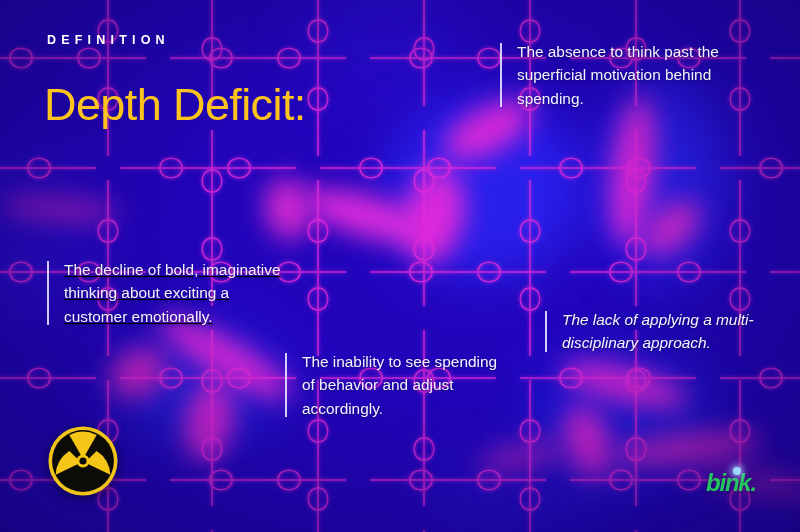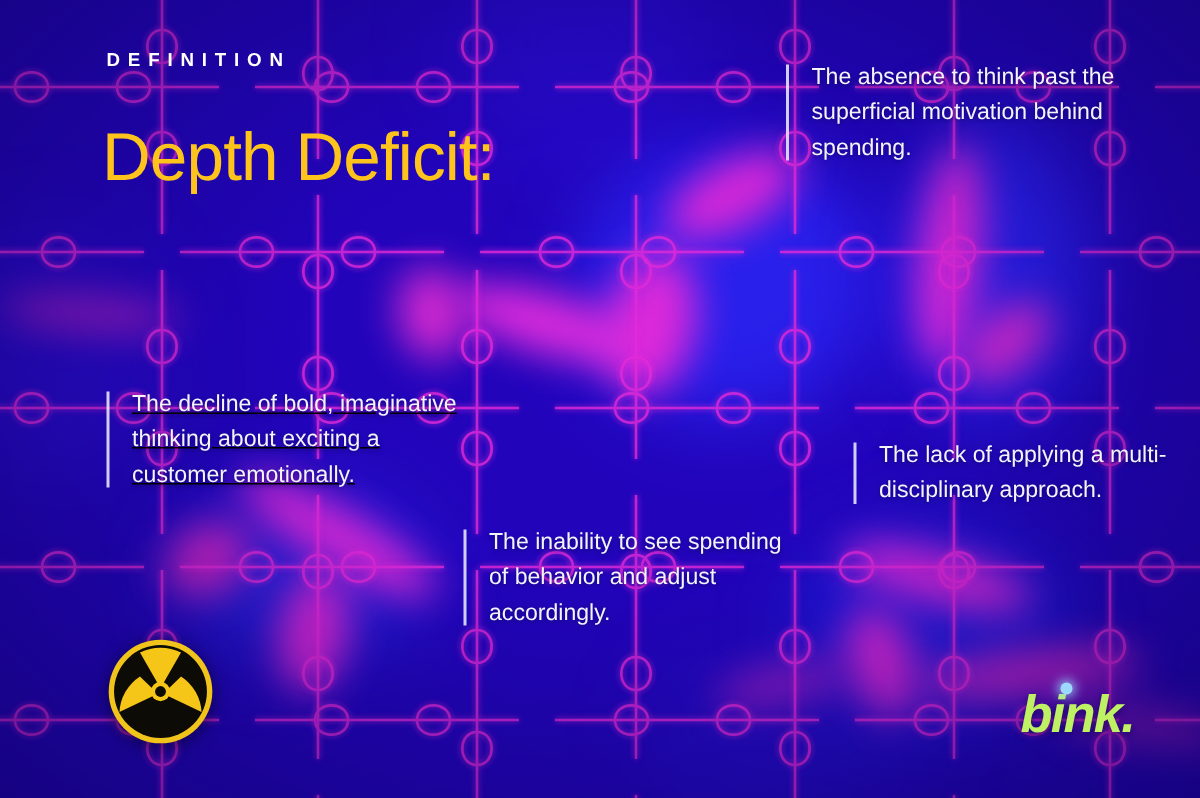--- a/index.html
+++ b/index.html
@@ -47,21 +47,21 @@
   .streak.m14{left:700px;top:470px;width:120px;height:26px;background:#c722bd;transform:rotate(8deg);opacity:.6;}
   .streak.m15{left:476px;top:444px;width:90px;height:26px;background:#cc24c2;transform:rotate(-12deg);opacity:.65;}
 
   .vignette{
     position:absolute;inset:0;
     background:radial-gradient(ellipse at 50% 45%,rgba(0,0,0,0) 35%,rgba(8,0,60,.45) 100%);
     pointer-events:none;
   }
 
   
-  .content{position:absolute;inset:0;margin-left:24px;}
+  .content{position:absolute;inset:0;}
 
   .kicker{
     position:absolute;left:47px;top:33px;
     color:#ffffff;font-size:12.5px;font-weight:bold;
     letter-spacing:5.2px;
   }
   .headline{
     position:absolute;left:44px;top:50px;
     color:#fec41c;font-size:45px;font-weight:normal;
     letter-spacing:-.6px;line-height:1.12;
@@ -75,32 +75,32 @@
     background:#dfe0ff;opacity:.92;
   }
   .callout p{
     margin:0;color:#f3f3fb;font-size:15.4px;line-height:1.52;
     text-shadow:0 1px 3px rgba(10,0,70,.55);
   }
 
   .c-failure  {left:500px;top:40px;width:225px;}
   .c-absence  {left:320px;top:146px;width:190px;}
   .c-decline  {left:47px; top:258px;width:240px;text-decoration:underline;}
-  .c-lack     {left:545px;top:292px;width:215px;}
+  .c-lack     {left:545px;top:308px;width:215px;font-style:italic;}
   .c-inability{left:285px;top:350px;width:215px;}
 
   
   .radio-badge{position:absolute;left:47px;top:425px;width:72px;height:72px;}
   .radio-badge svg{display:block;width:72px;height:72px;
     filter:drop-shadow(0 2px 6px rgba(0,0,0,.5));}
 
   
   .bink{
     position:absolute;right:44px;bottom:35px;
-    color:#bef264;font-size:35px;font-weight:bold;
+    color:#22c55e;font-size:24px;font-weight:bold;
     font-style:italic;letter-spacing:-1.2px;
     text-shadow:0 1px 5px rgba(8,0,70,.6);
   }
   .bink .sparkle{
     position:absolute;left:27px;top:-2px;
     width:8px;height:8px;border-radius:50%;
     background:#9fd8ff;box-shadow:0 0 7px 2px rgba(150,210,255,.85);
   }
 </style>
 </head>

